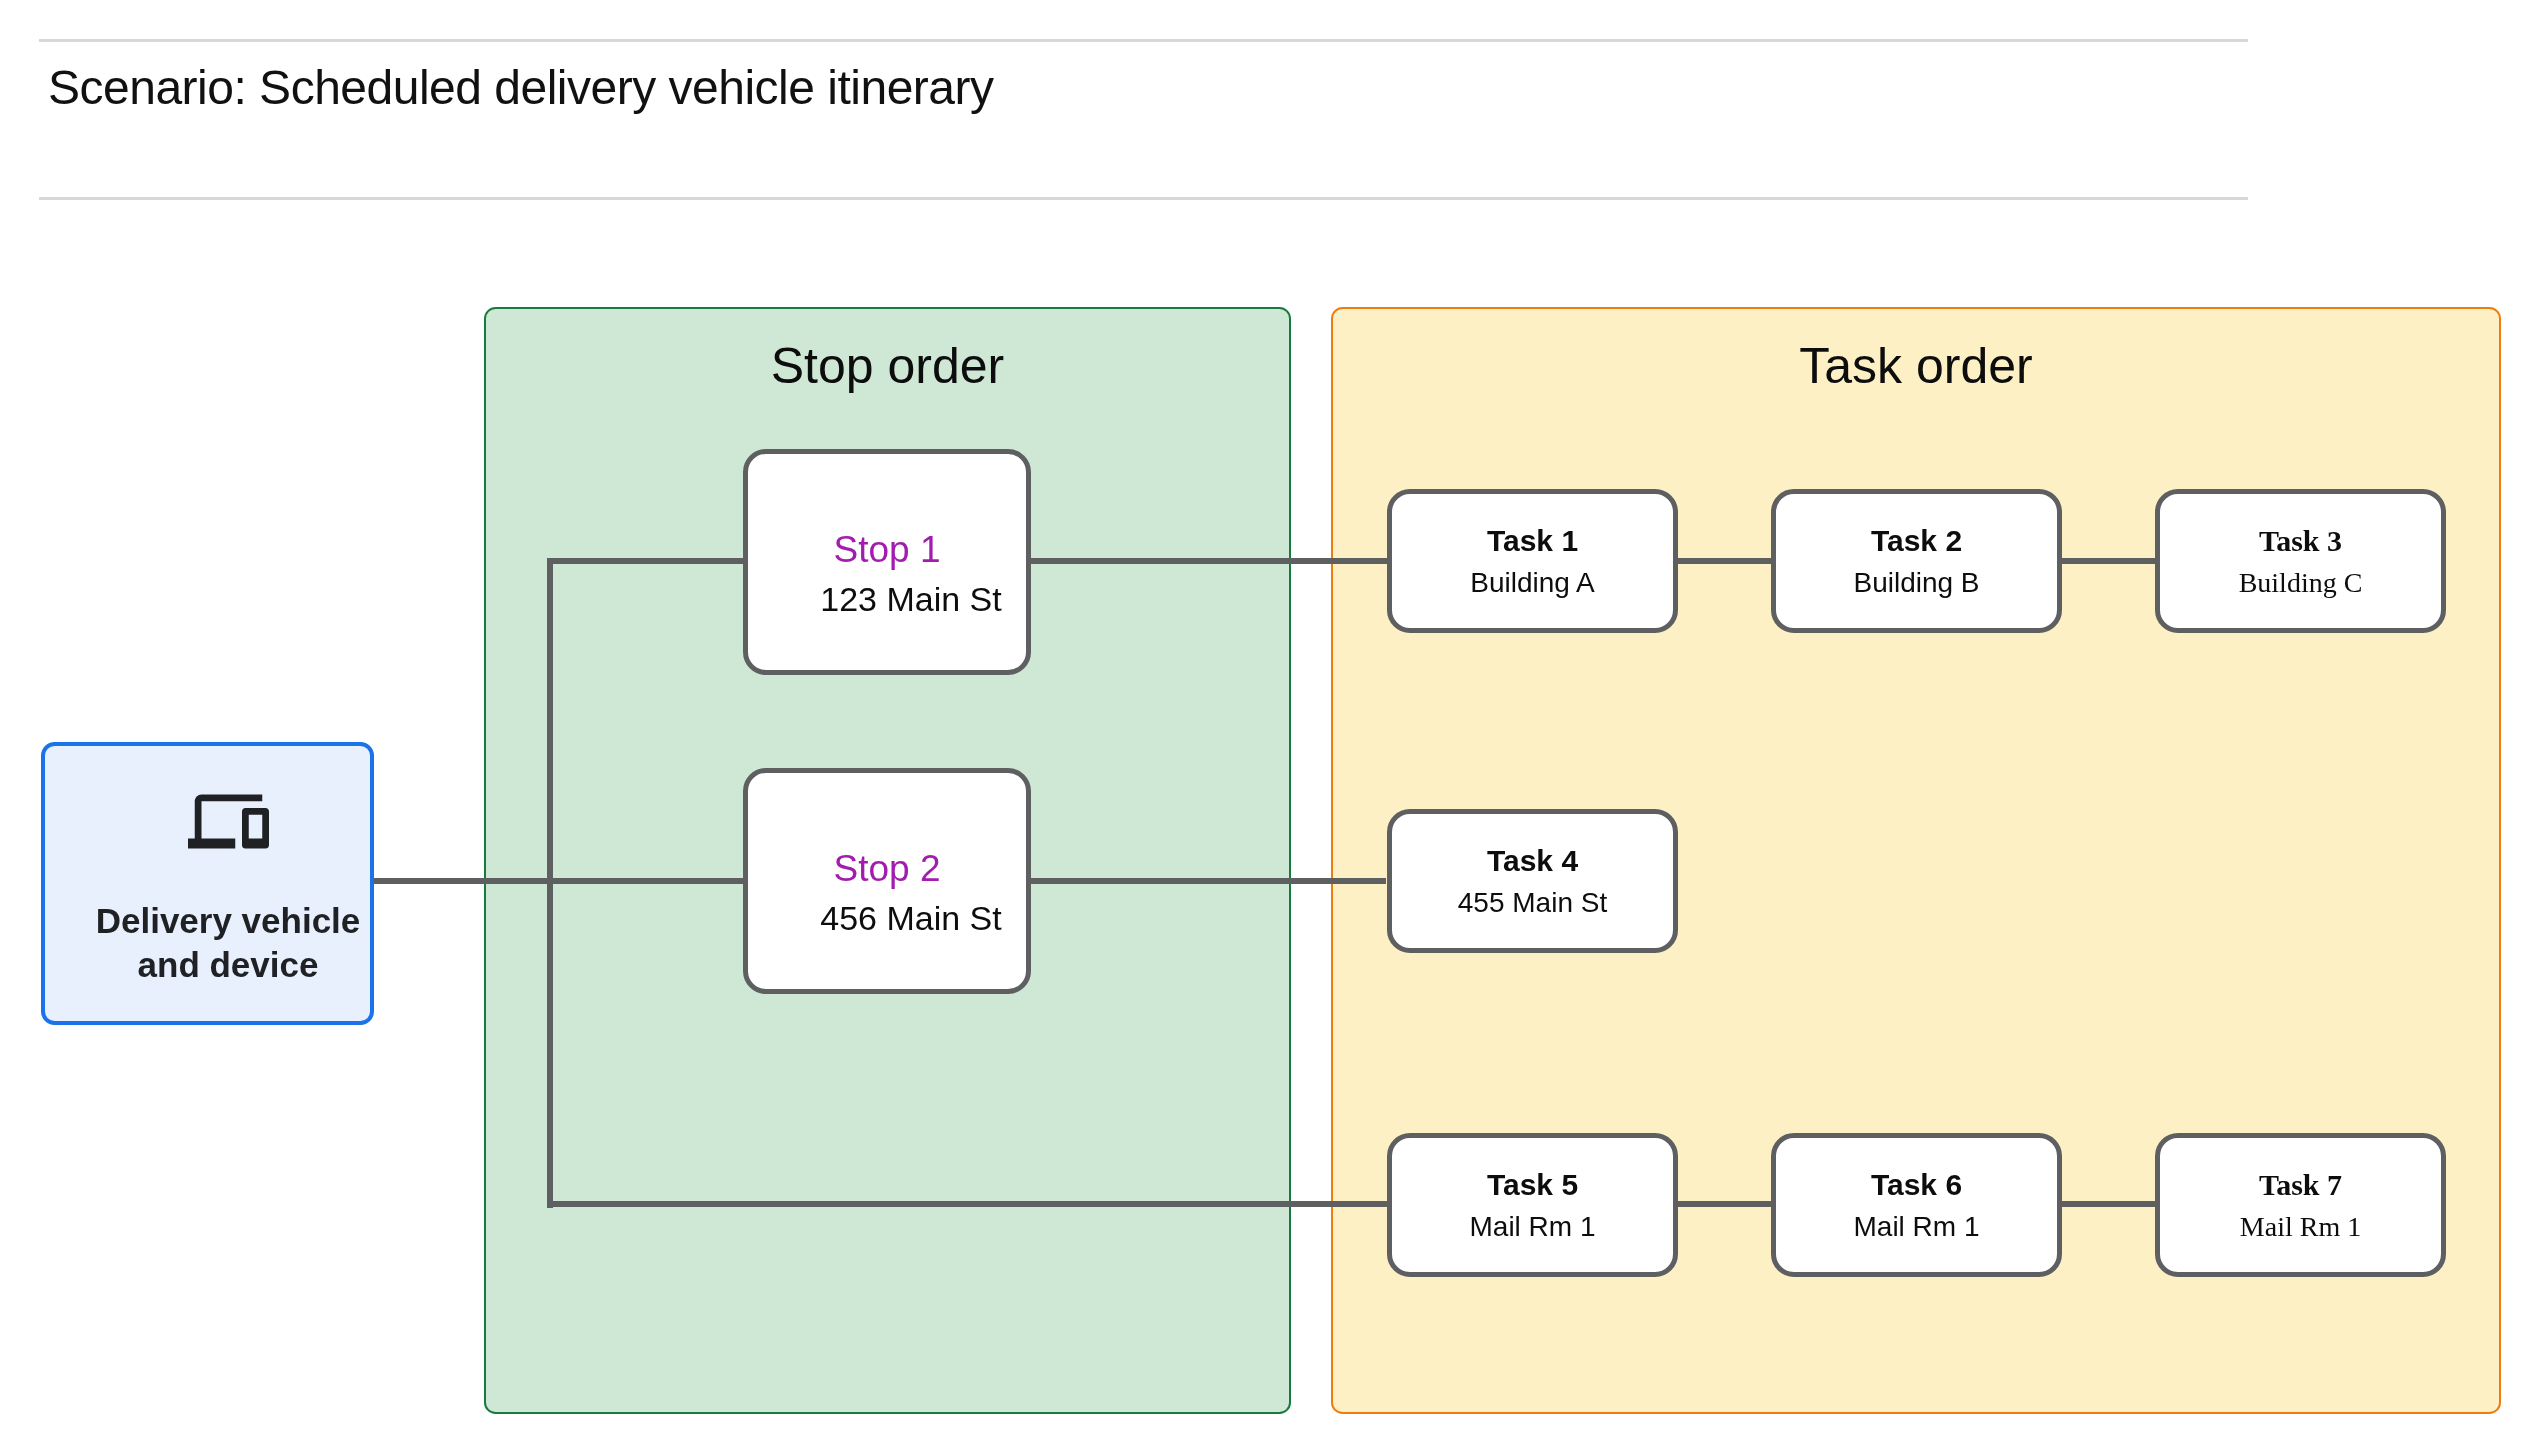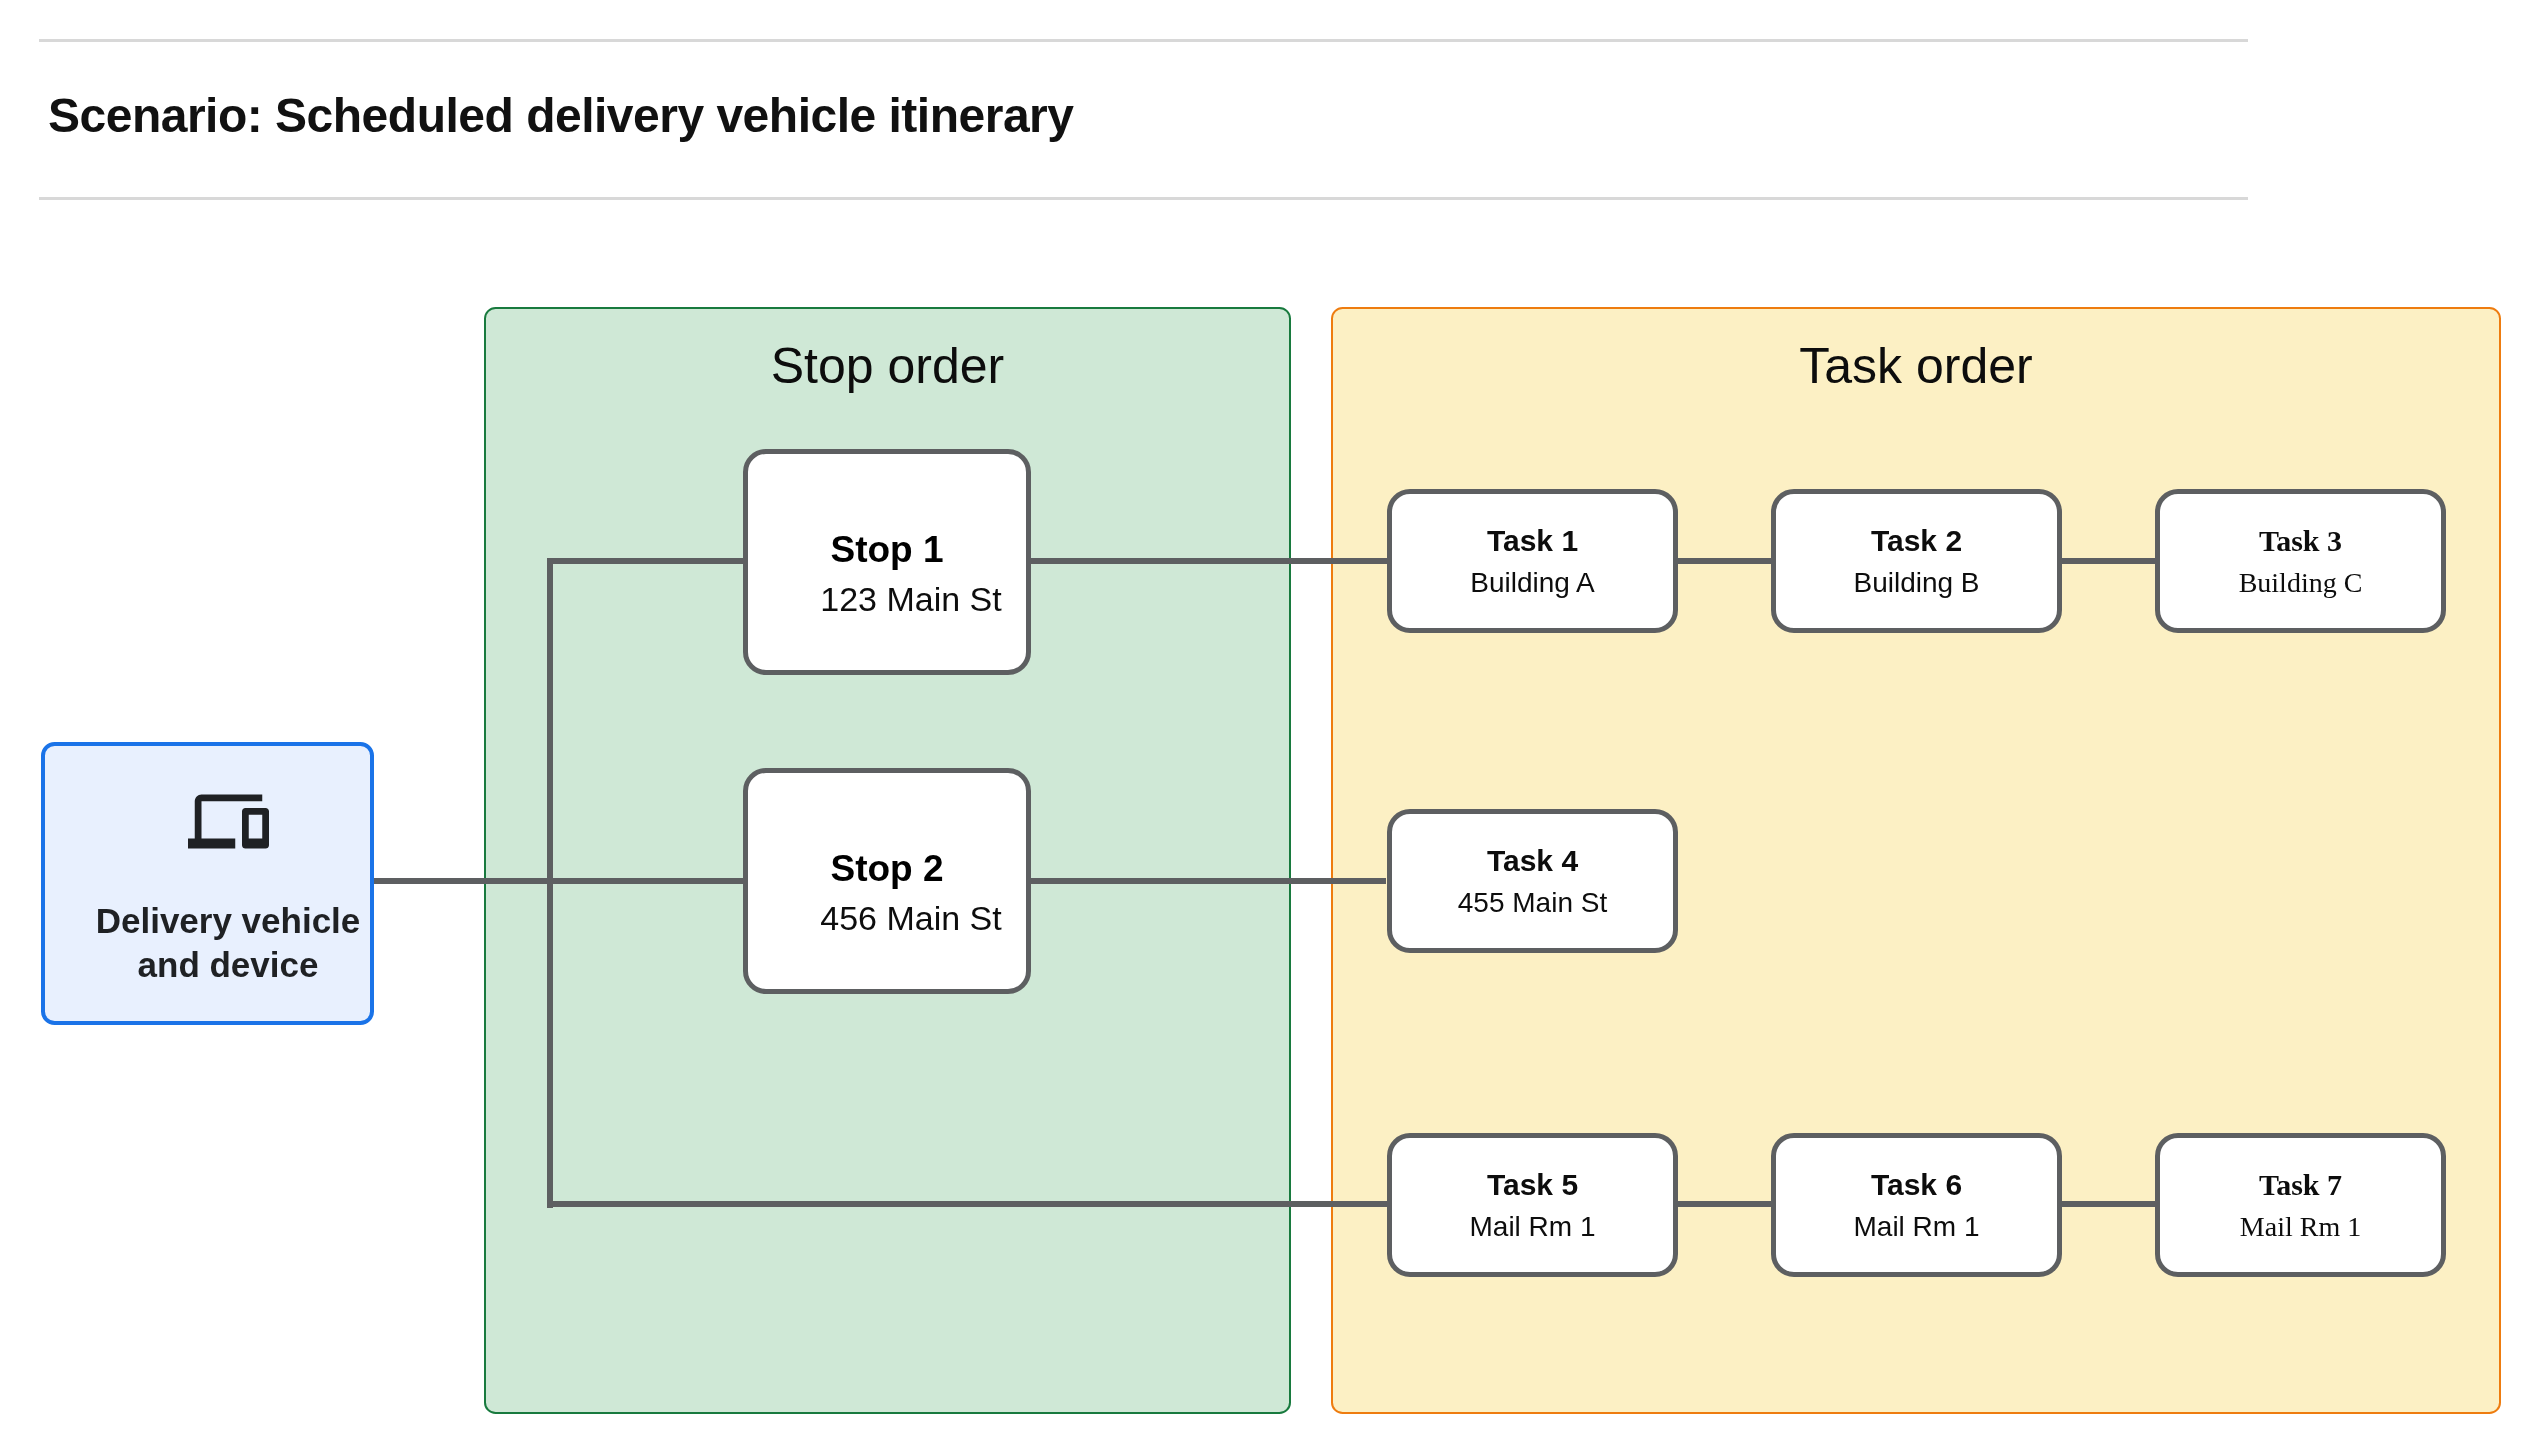--- a/index.html
+++ b/index.html
@@ -18,23 +18,23 @@
     left:39px;
     width:2209px;
     height:2.9px;
     background:#d8d8d8;
   }
   .rule.top{top:39px;}
   .rule.bottom{top:197px;}
   .title{
     position:absolute;
     left:48px;
-    top:88px;
+    top:60px;
     font-size:48px;
-    font-weight:bold;
+    font-weight:normal;
     letter-spacing:-0.5px;
     white-space:nowrap;
   }
   .subtitle{
     position:absolute;
     left:250px;
     top:129px;
     font-size:45px;
     letter-spacing:-0.5px;
     white-space:nowrap;
@@ -98,21 +98,21 @@
   }
   .stop-node{
     left:743px;
     width:288px;
     height:226px;
     gap:9.7px;
   }
   .stop-node.s1{top:449px;}
   .stop-node.s2{top:768px;}
   .stop-node.s3{top:1091px;}
-  .stop-node .node-title{font-size:37px;font-weight:bold;color:#000000;margin-top:24px;}
+  .stop-node .node-title{font-size:37px;font-weight:normal;color:#a21caf;margin-top:24px;}
   .stop-node .node-sub{font-size:34px;color:#0d0d0d;margin-left:48px;}
   .task-node{
     width:291px;
     height:144px;
     gap:9px;
   }
   .task-node .node-title{font-size:30px;font-weight:bold;color:#0d0d0d;}
   .task-node .node-sub{font-size:28px;color:#0d0d0d;}
   .task-node.c1{left:1387px;}
   .task-node.c2{left:1771px;}

